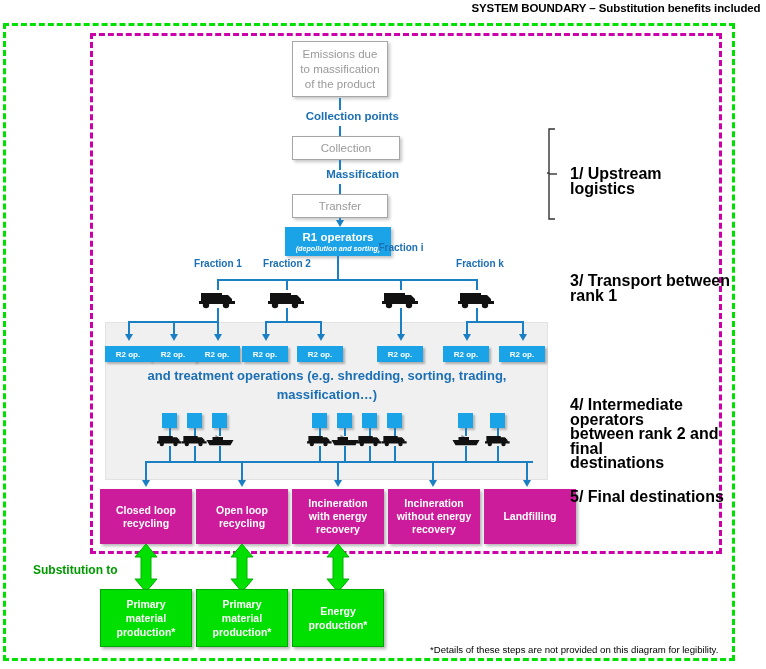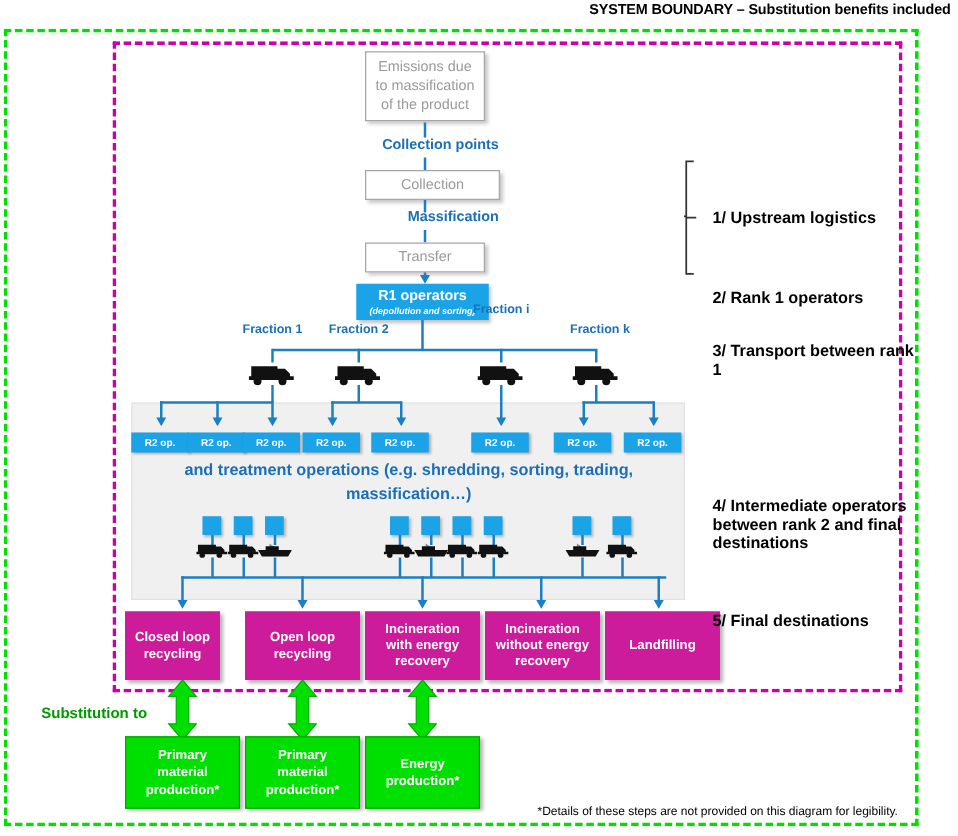--- a/index.html
+++ b/index.html
@@ -134,21 +134,21 @@
     text-align: center;
     display: flex; align-items: center; justify-content: center;
     box-shadow: 2px 2px 3px rgba(0,0,0,0.3);
   }
 
   
   .green-dbl-arrow { width: 26px; height: 50px; }
 
   
   .stage-label {
-    color: #000; font-weight: bold; font-size: 13px; line-height: 14.5px;
+    color: #000; font-weight: bold; font-size: 16px; line-height: 14.5px;
   }
 
   
   #substitution-label {
     left: 33px; top: 563px;
     color: #009900; font-weight: bold; font-size: 12px;
   }
 
   
   #footnote {
@@ -358,21 +358,21 @@
   <div class="abs arrow-down" style="left:142px; top:480px;"></div>
   <div class="abs vline" style="left:241px; top:461px; height:22px;"></div>
   <div class="abs arrow-down" style="left:238px; top:480px;"></div>
   <div class="abs vline" style="left:337px; top:461px; height:22px;"></div>
   <div class="abs arrow-down" style="left:334px; top:480px;"></div>
   <div class="abs vline" style="left:432px; top:461px; height:22px;"></div>
   <div class="abs arrow-down" style="left:429px; top:480px;"></div>
   <div class="abs vline" style="left:526px; top:461px; height:22px;"></div>
   <div class="abs arrow-down" style="left:523px; top:480px;"></div>
 
-  <div class="abs mbox" style="left:100px; top:489px; width:76px; height:55px; flex-direction:column;">
+  <div class="abs mbox" style="left:100px; top:489px; width:92px; height:55px; flex-direction:column;">
     <span>Closed loop</span>
     <span>recycling</span>
   </div>
   <div class="abs mbox" style="left:196px; top:489px; width:92px; height:55px; flex-direction:column;">
     <span>Open loop</span>
     <span>recycling</span>
   </div>
   <div class="abs mbox" style="left:292px; top:489px; width:92px; height:55px; flex-direction:column;">
     <span>Incineration</span>
     <span>with energy</span>
@@ -414,23 +414,20 @@
 
   <svg class="abs" id="upstream-bracket" viewBox="0 0 16 92">
     <path d="M8 1 H2 V45 H0 M2 45 V91 H8" fill="none" stroke="#333" stroke-width="1.4"></path>
     <line x1="2" y1="46" x2="10" y2="46" stroke="#333" stroke-width="1.4"></line>
   </svg>
 
   <div class="abs stage-label" style="left:570px; top:167px; width:160px;">
     <div>1/ Upstream logistics</div>
   </div>
 
-  <div class="abs stage-label" style="left:570px; top:231px; width:160px;">
-    <div>2/ Rank 1 operators</div>
-  </div>
 
   <div class="abs stage-label" style="left:570px; top:274px; width:170px;">
     <div>3/ Transport between rank 1</div>
   </div>
 
 
   <div class="abs stage-label" style="left:570px; top:398px; width:160px;">
     <div>4/ Intermediate operators</div>
     <div>between rank 2 and final</div>
     <div>destinations</div>

